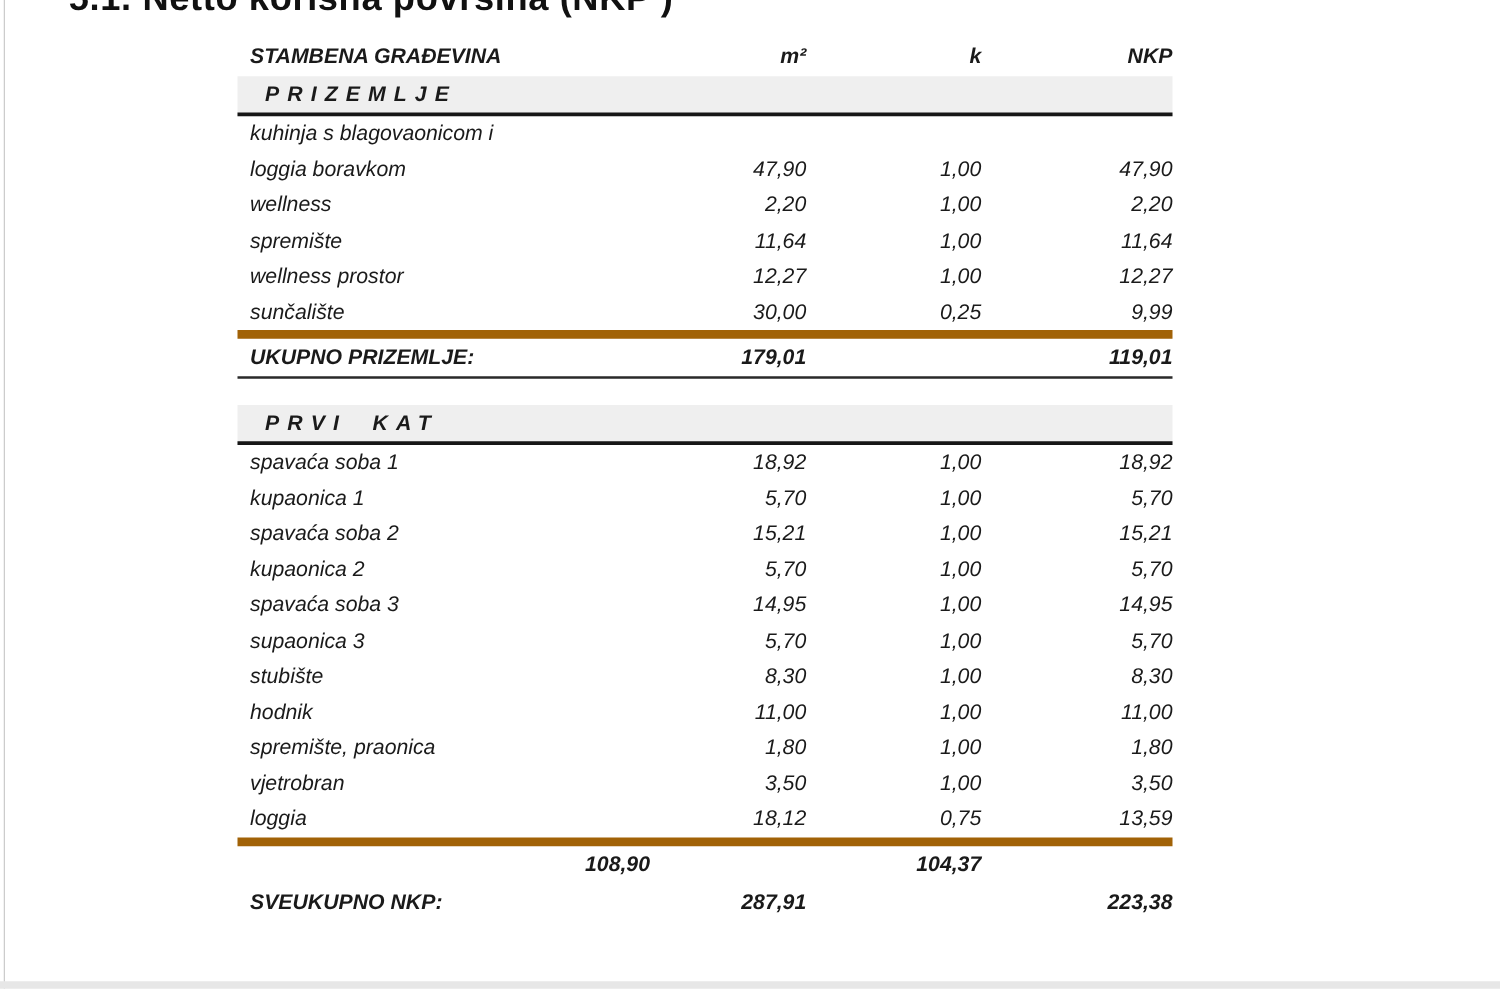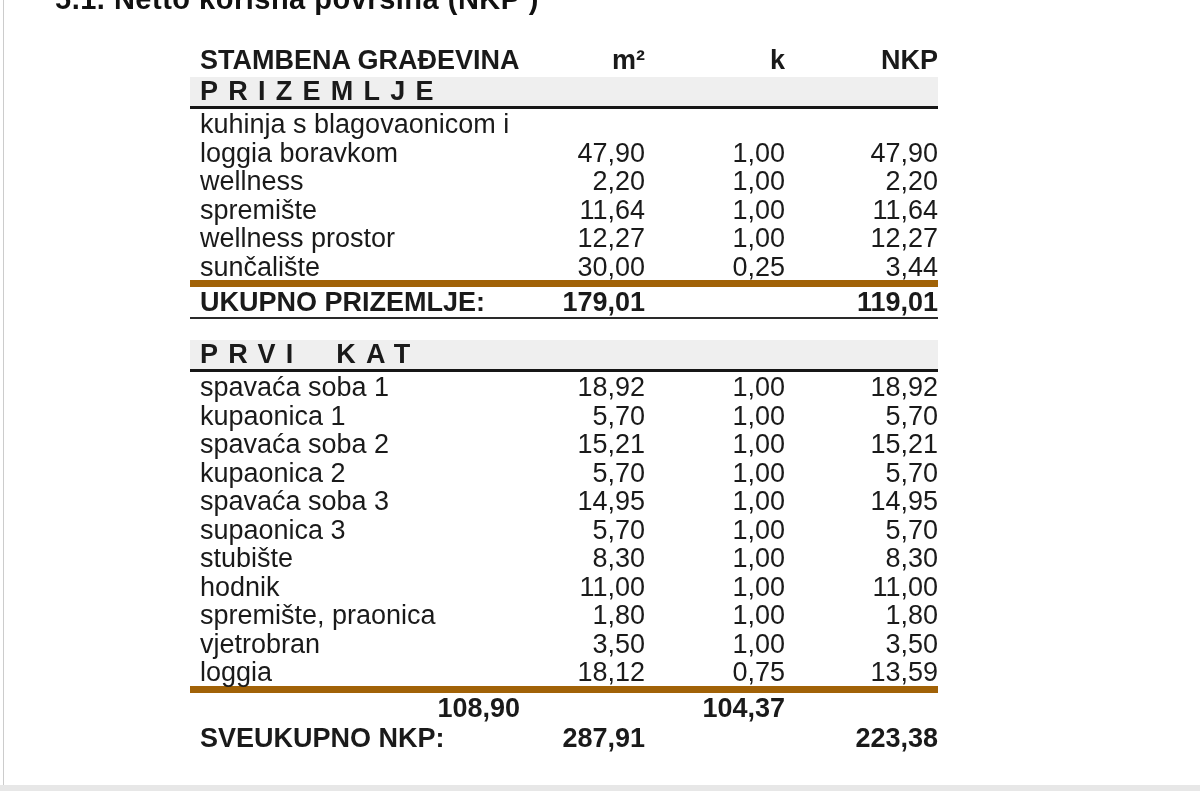--- a/index.html
+++ b/index.html
@@ -37,44 +37,45 @@
     top: -17px;
     font-size: 29px;
     font-weight: bold;
     letter-spacing: 0.5px;
     white-space: nowrap;
     color: #111;
   }
   .sheet-table {
     position: absolute;
     left: 190px;
-    top: 44px;
+    top: 28px;
     width: 748px;
-    font-size: 27px;
+    font-style: italic;
+    font-size: 17px;
   }
   .grid-row {
     display: grid;
     grid-template-columns: 330px 125px 140px 153px;
     align-items: center;
   }
   .header-row {
     height: 33px;
     font-weight: bold;
   }
   .cell { white-space: nowrap; }
   .cell.label { padding-left: 10px; }
   .cell.num { text-align: right; }
   .section-band {
     height: 29px;
     background: #efefef;
     border-bottom: 3px solid #161616;
     display: flex;
     align-items: center;
     font-weight: bold;
-    padding-left: 10px;
+    padding-left: 22px;
     letter-spacing: 0.38em;
     word-spacing: 0.55em;
   }
   .data-row { height: 28.5px; }
   .total-row {
     height: 30px;
     font-weight: bold;
     border-top: 7px solid #a16207;
   }
   .total-row.underlined {
@@ -133,21 +134,21 @@
   <div class="grid-row data-row">
     <div class="cell label">wellness prostor</div>
     <div class="cell num">12,27</div>
     <div class="cell num">1,00</div>
     <div class="cell num">12,27</div>
   </div>
   <div class="grid-row data-row">
     <div class="cell label">sunčalište</div>
     <div class="cell num">30,00</div>
     <div class="cell num">0,25</div>
-    <div class="cell num">3,44</div>
+    <div class="cell num">9,99</div>
   </div>
 
   <div class="grid-row total-row underlined">
     <div class="cell label">UKUPNO PRIZEMLJE:</div>
     <div class="cell num">179,01</div>
     <div class="cell num"></div>
     <div class="cell num">119,01</div>
   </div>
 
   <div class="section-gap"></div>

